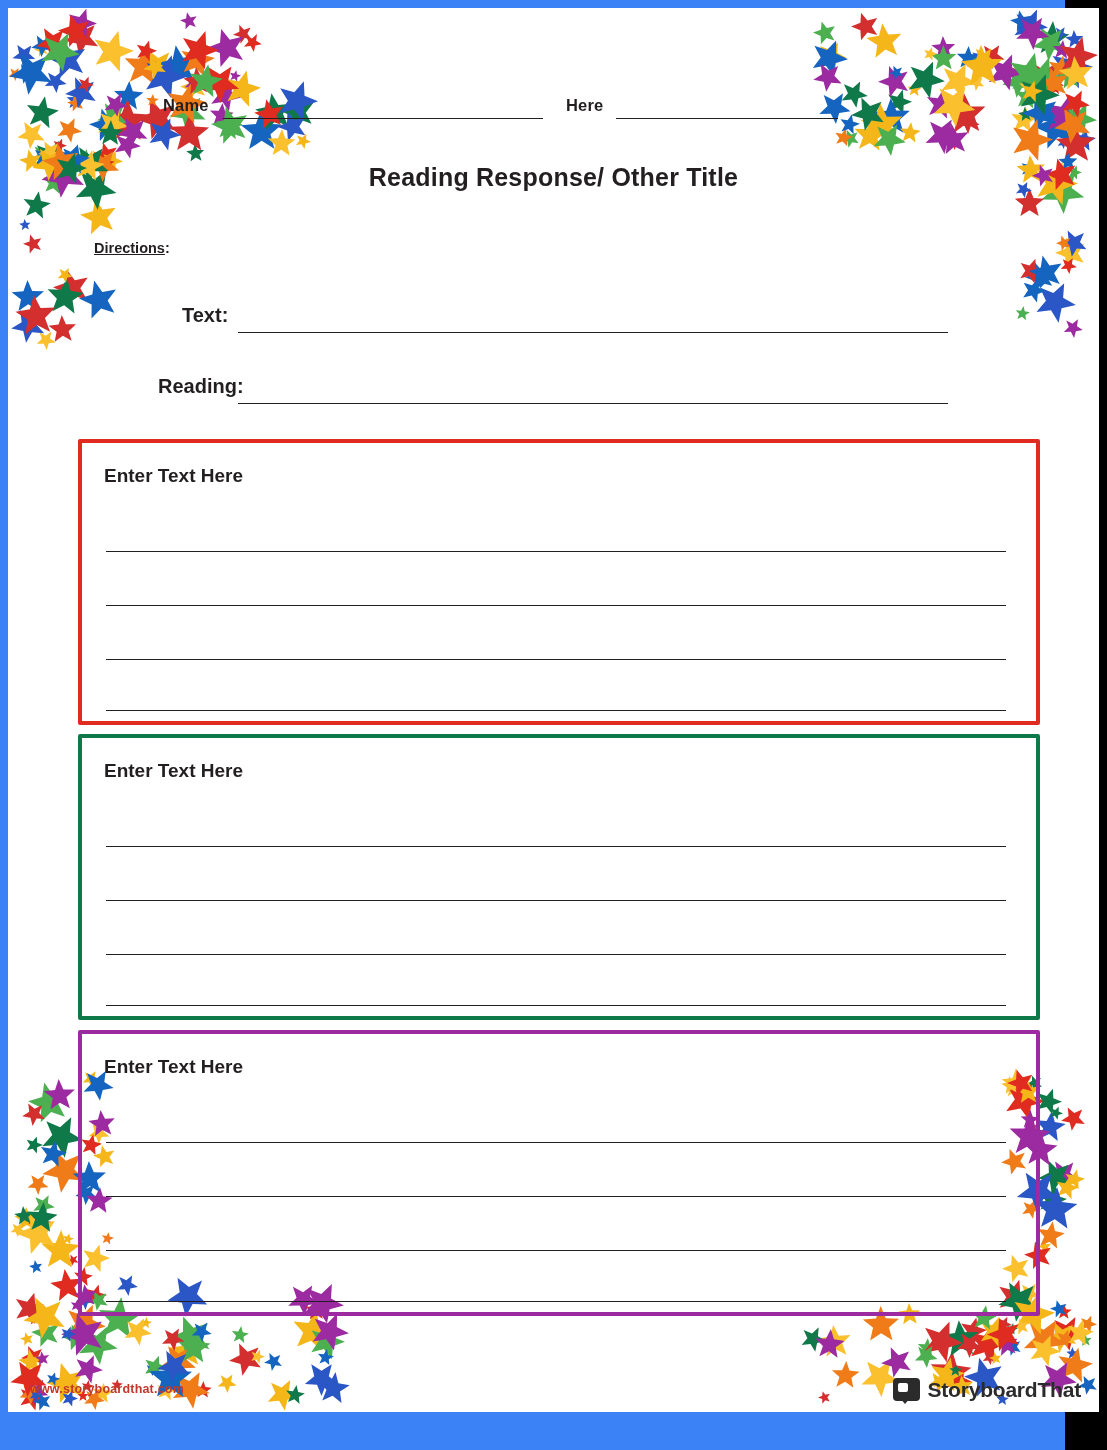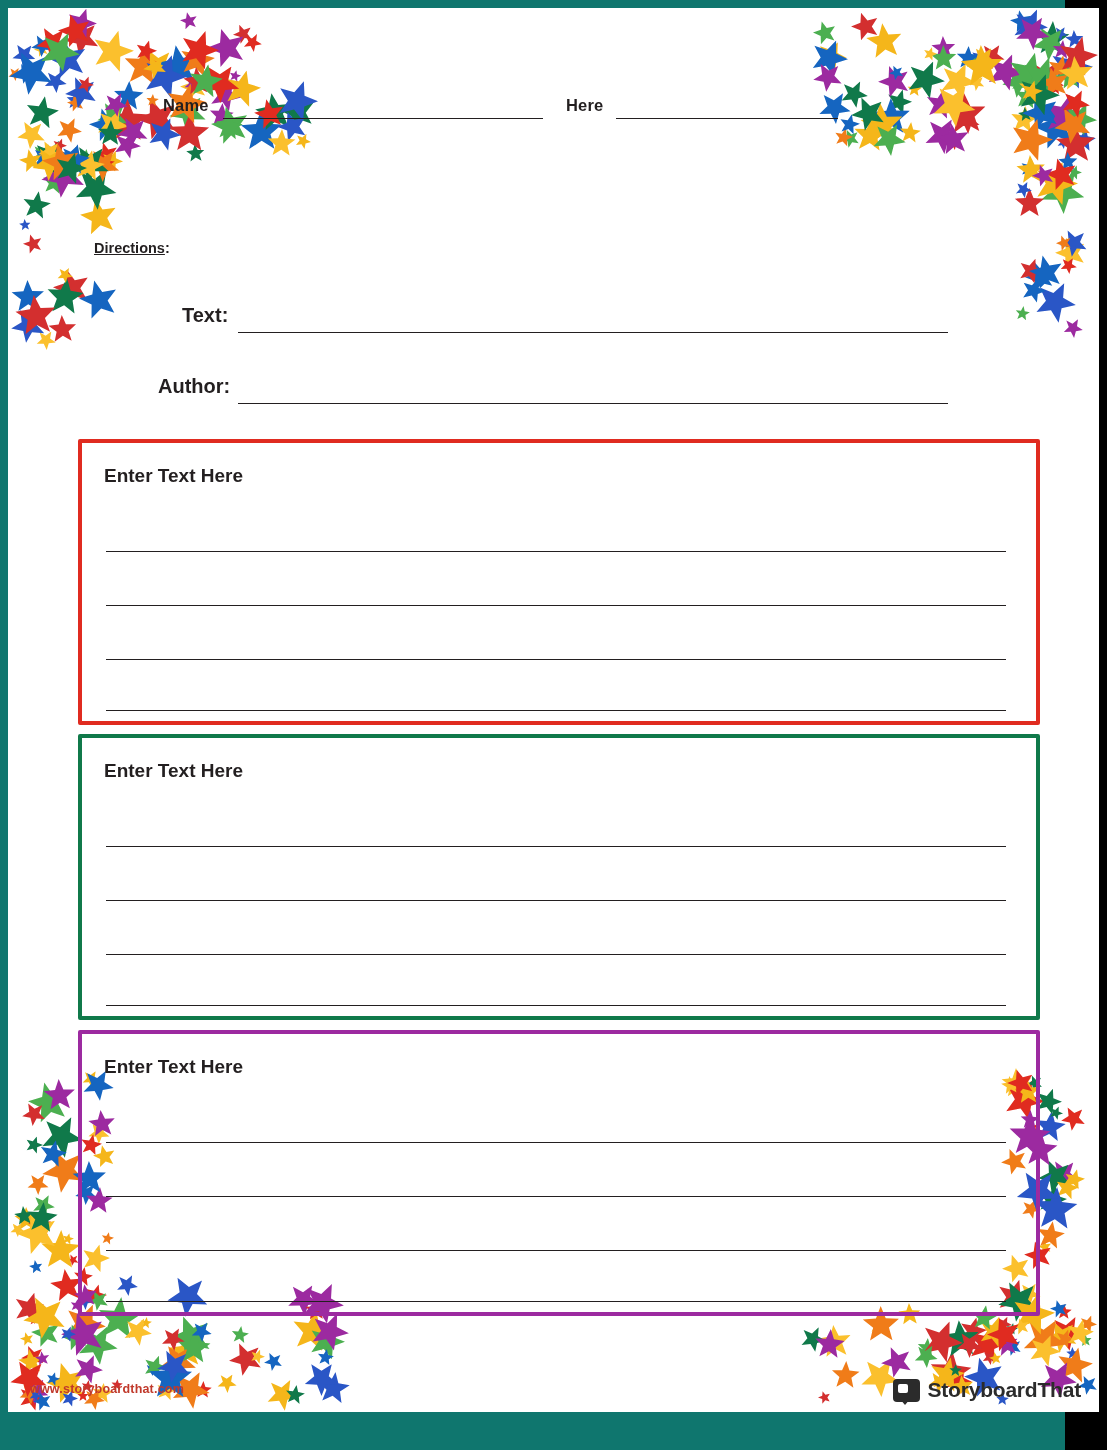--- a/index.html
+++ b/index.html
@@ -10,21 +10,21 @@
   body {
     width: 1107px;
     height: 1450px;
     overflow: hidden;
     font-family: "Liberation Sans", sans-serif;
   }
   .page {
     position: relative;
     width: 1065px;
     height: 1450px;
-    background: #0f766e;
+    background: #3b82f6;
     box-sizing: border-box;
   }
   .sheet {
     position: absolute;
     left: 8px;
     top: 8px;
     width: 1091px;
     height: 1404px;
     background: #ffffff;
     overflow: hidden;
@@ -123,21 +123,21 @@
     font-size: 12.5px;
     font-weight: bold;
     color: #c0392b;
     letter-spacing: 0.2px;
   }
   .brand {
     position: absolute;
     right: 18px;
     bottom: 10px;
     display: flex;
-    align-items: flex-end;
+    align-items: flex-start;
     gap: 7px;
   }
   .brand-logo {
     width: 27px;
     height: 23px;
     background: #2b2b2b;
     border-radius: 4px;
     position: relative;
   }
   .brand-logo:after {
@@ -2124,29 +2124,30 @@
         </span>
       </div>
 
     <div class="field-row">
       <span class="lbl" style="left:155px; top:4px;">Name</span>
       <span class="rule" style="left:215px; top:26px; width:320px;"></span>
       <span class="lbl" style="left:558px; top:4px;">Here</span>
       <span class="rule" style="left:608px; top:26px; width:222px;"></span>
     </div>
 
+    <div class="doc-title">Reading Response/ Other Title</div>
 
     <div class="directions">
       <u>Directions</u><span>:</span>
     </div>
 
     <span class="big-lbl" style="left:174px; top:296px;">Text:</span>
     <span class="rule" style="left:230px; top:324px; width:710px;"></span>
 
-    <span class="big-lbl" style="left:150px; top:367px;">Author:</span>
+    <span class="big-lbl" style="left:150px; top:367px;">Reading:</span>
     <span class="rule" style="left:230px; top:395px; width:710px;"></span>
 
     <div class="box" style="left:70px; top:431px; width:962px; height:286px;">
       <div class="boxborder" style="border-color:#e02b20;"></div>
       <div class="enter-text">Enter Text Here</div>
       <span class="writeline" style="top:112px;"></span>
       <span class="writeline" style="top:166px;"></span>
       <span class="writeline" style="top:220px;"></span>
       <span class="writeline" style="top:271px;"></span>
     </div>

